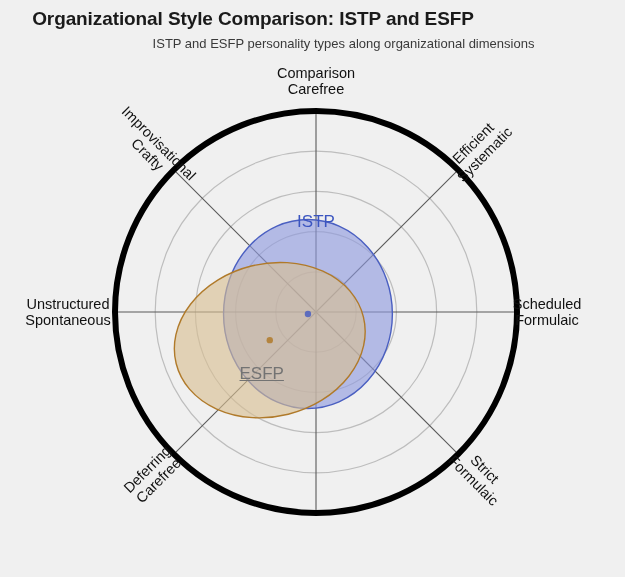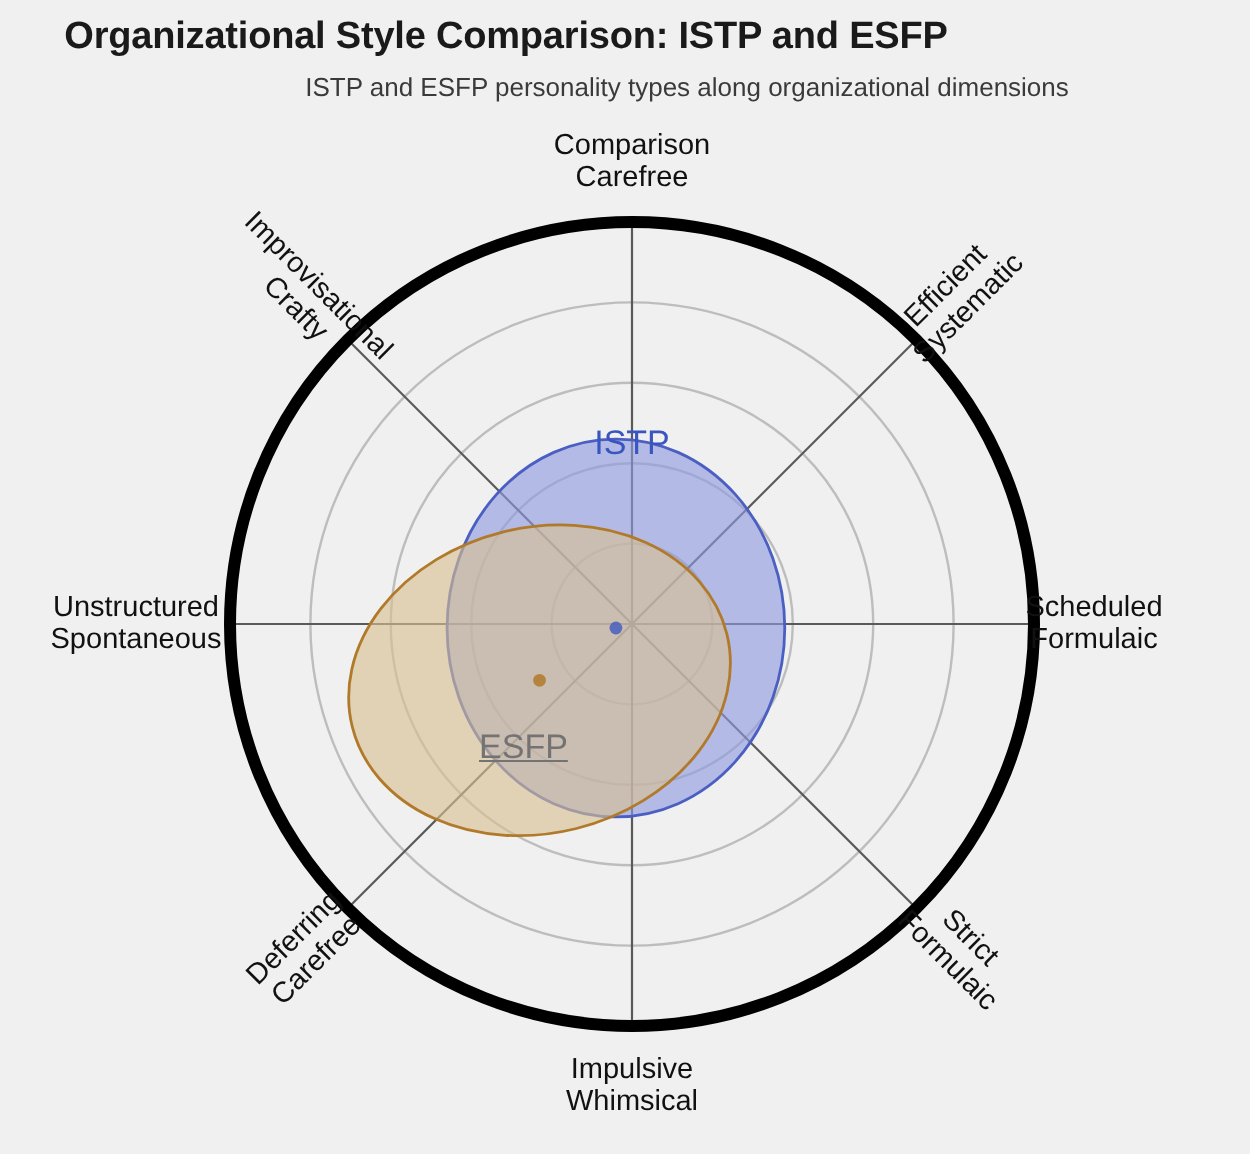--- a/index.html
+++ b/index.html
@@ -109,24 +109,20 @@
     <span>Systematic</span>
   </div>
   <div class="axis-label" id="axis-label-2" style="left: 547px; top: 312px; transform: translate(-50%, -50%) rotate(0deg);">
     <span>Scheduled</span>
     <span>Formulaic</span>
   </div>
   <div class="axis-label" id="axis-label-3" style="left: 479.342px; top: 475.342px; transform: translate(-50%, -50%) rotate(45deg);">
     <span>Strict</span>
     <span>Formulaic</span>
   </div>
-  <div class="axis-label" id="axis-label-4" style="left: 316px; top: 543px; transform: translate(-50%, -50%) rotate(0deg);">
-    <span>Impulsive</span>
-    <span>Whimsical</span>
-  </div>
   <div class="axis-label" id="axis-label-5" style="left: 152.658px; top: 475.342px; transform: translate(-50%, -50%) rotate(-45deg);">
     <span>Deferring</span>
     <span>Carefree</span>
   </div>
   <div class="axis-label" id="axis-label-6" style="left: 68px; top: 312px; transform: translate(-50%, -50%) rotate(0deg);">
     <span>Unstructured</span>
     <span>Spontaneous</span>
   </div>
   <div class="axis-label" id="axis-label-7" style="left: 152.658px; top: 148.658px; transform: translate(-50%, -50%) rotate(45deg);">
     <span>Improvisational</span>

